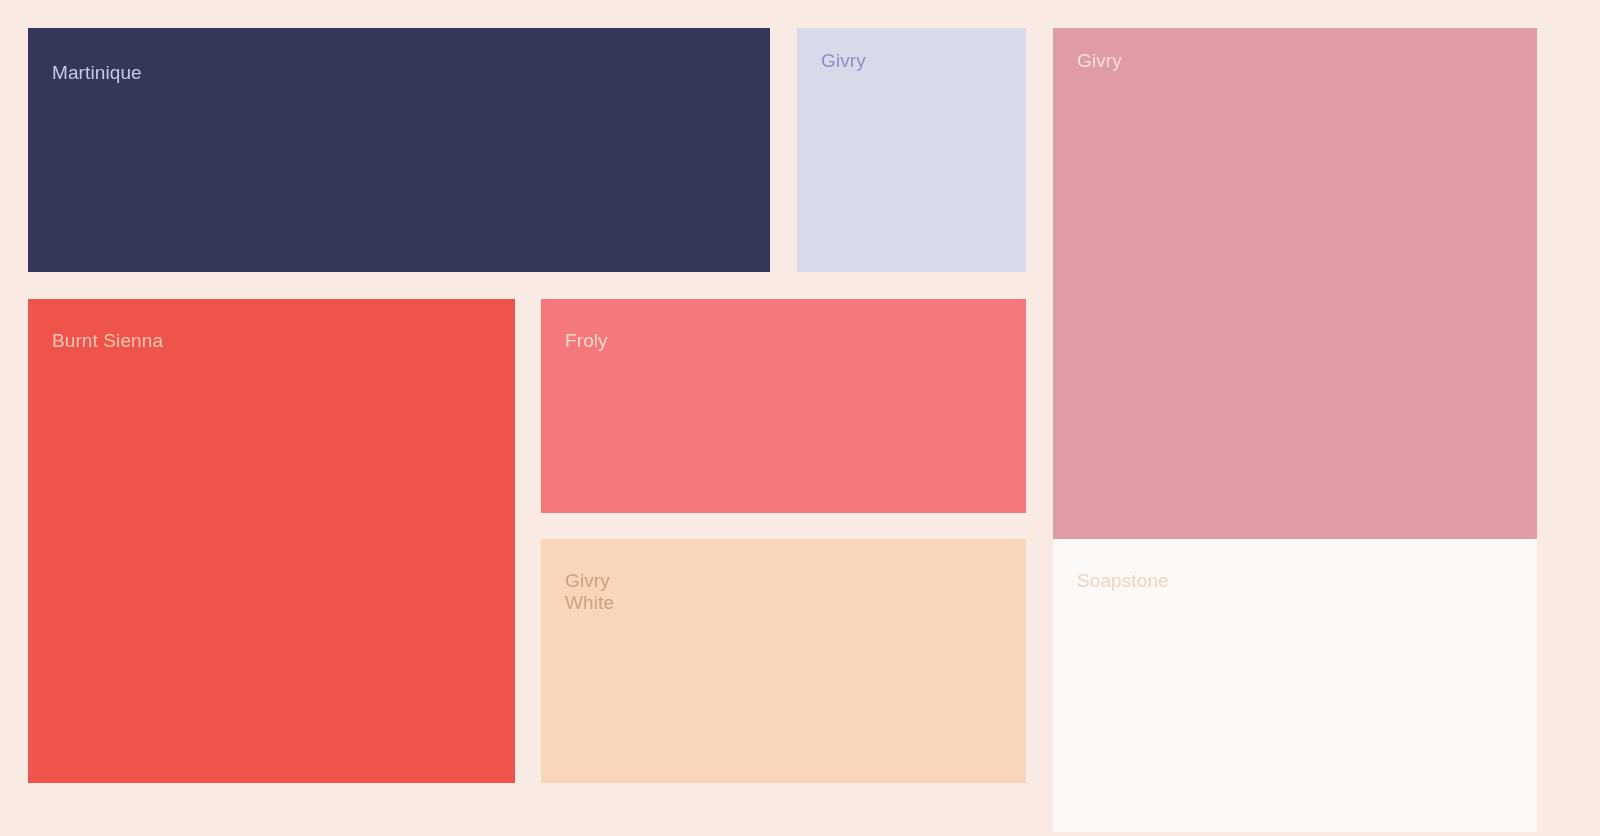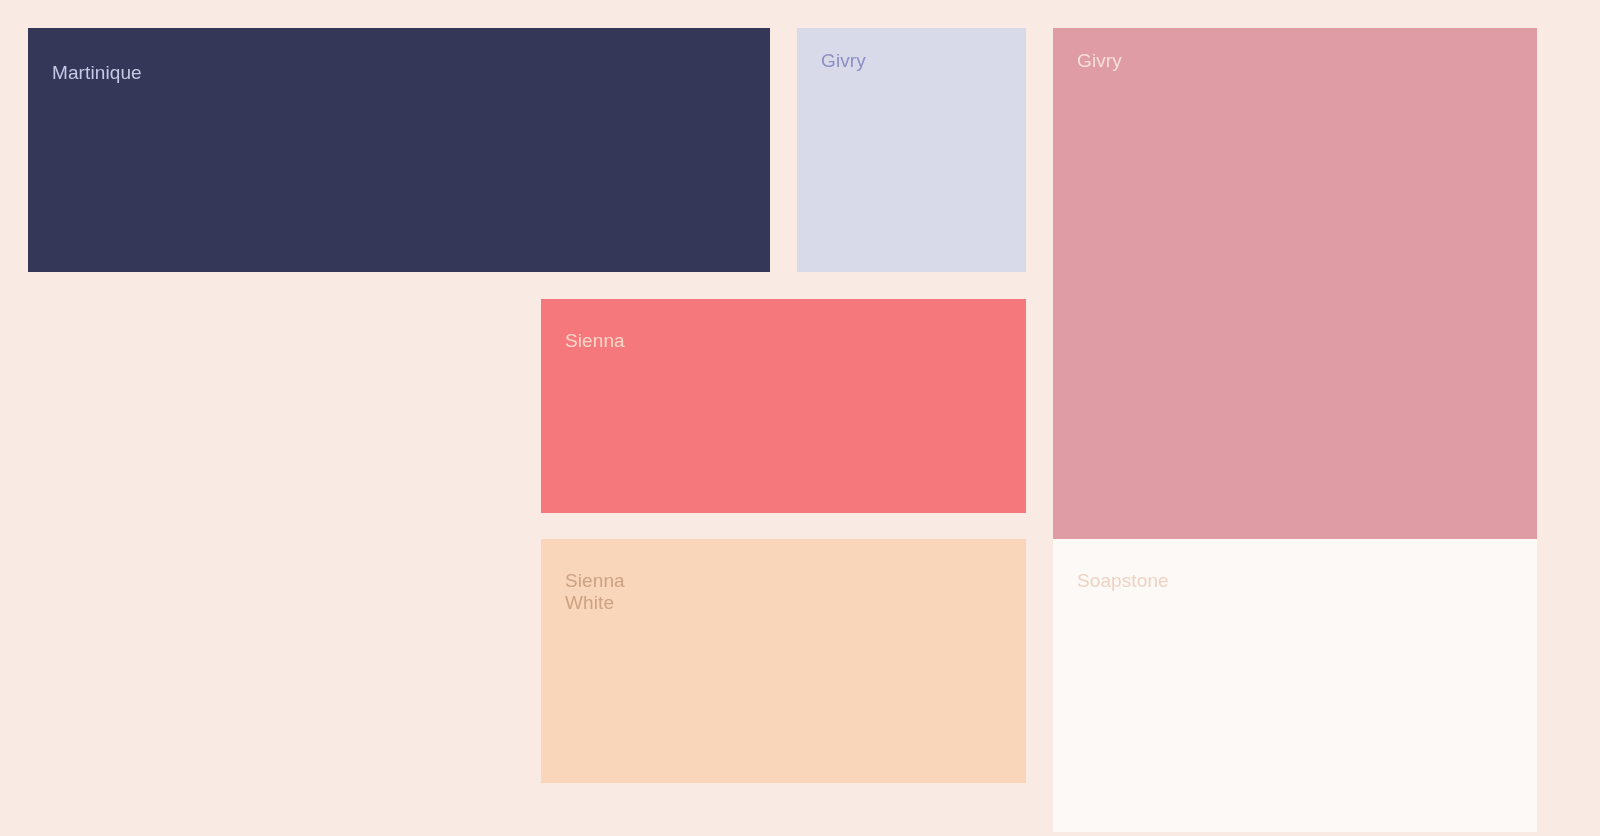--- a/index.html
+++ b/index.html
@@ -56,22 +56,25 @@
 <div id="palette-grid" style="background: rgb(249, 234, 227);">
     <div class="swatch" style="left: 28px; top: 28px; width: 742px; height: 244px; background: rgb(53, 55, 89);">
       <div class="swatch-label label-top-34" style="color: rgb(198, 201, 228);">Martinique</div>
     </div>
     <div class="swatch" style="left: 797px; top: 28px; width: 229px; height: 244px; background: rgb(216, 218, 233);">
       <div class="swatch-label label-top-22" style="color: rgb(141, 143, 196);">Givry</div>
     </div>
     <div class="swatch" style="left: 1053px; top: 28px; width: 484px; height: 546px; background: rgb(224, 156, 164);">
       <div class="swatch-label label-top-22" style="color: rgb(247, 223, 214);">Givry</div>
     </div>
+    <div class="swatch" style="left: 28px; top: 299px; width: 487px; height: 484px; background: rgb(238, 84, 75);">
+      <div class="swatch-label label-top-31" style="color: rgb(248, 197, 171);">Burnt Sienna</div>
+    </div>
     <div class="swatch" style="left: 541px; top: 299px; width: 485px; height: 214px; background: rgb(244, 120, 124);">
-      <div class="swatch-label label-top-31" style="color: rgb(249, 216, 200);">Sienna</div>
+      <div class="swatch-label label-top-31" style="color: rgb(249, 216, 200);">Froly</div>
     </div>
     <div class="swatch" style="left: 541px; top: 539px; width: 485px; height: 244px; background: rgb(249, 214, 186);">
-      <div class="swatch-label label-top-31 label-wrap" style="color: rgb(205, 162, 131);">Sienna White</div>
+      <div class="swatch-label label-top-31 label-wrap" style="color: rgb(205, 162, 131);">Givry White</div>
     </div>
     <div class="swatch" style="left: 1053px; top: 539px; width: 484px; height: 293px; background: rgb(253, 249, 246);">
       <div class="swatch-label label-top-31" style="color: rgb(238, 211, 195);">Soapstone</div>
     </div>
   </div>
 
 </body></html>

